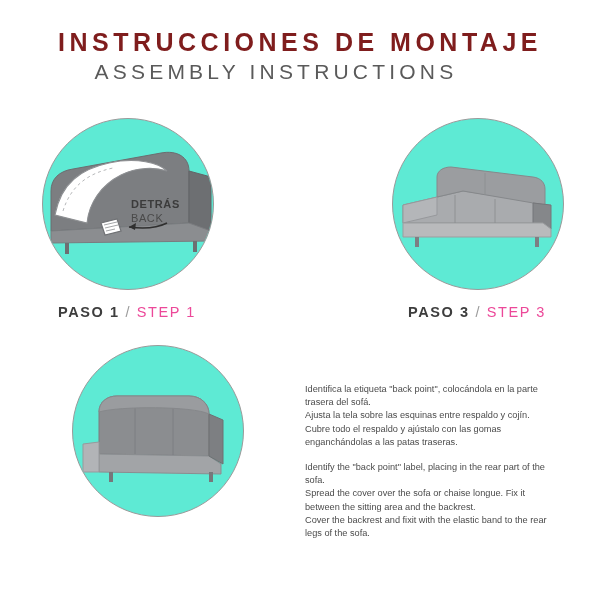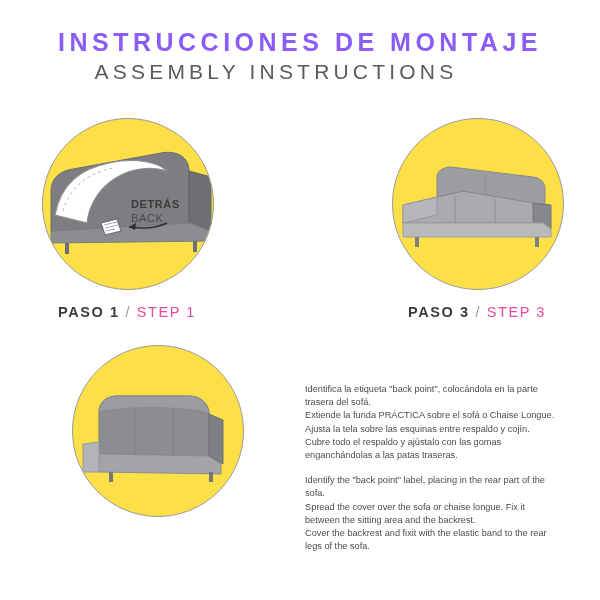--- a/index.html
+++ b/index.html
@@ -23,21 +23,21 @@
   
   .title-main {
     position: absolute;
     top: 28px;
     left: 0;
     width: 600px;
     text-align: center;
     font-size: 25px;
     letter-spacing: 4.5px;
     font-weight: 700;
-    color: #8b5cf6;
+    color: #7f1d1d;
     white-space: nowrap;
   }
   .title-sub {
     position: absolute;
     top: 60px;
     left: 0;
     width: 552px;
     text-align: center;
     font-size: 21px;
     letter-spacing: 4.2px;
@@ -50,21 +50,21 @@
   .step {
     position: absolute;
   }
   .circle {
     width: 170px;
     height: 170px;
     border-radius: 50%;
     border: 1px solid #9a9a9a;
     position: relative;
     overflow: hidden;
-    background: #fde047;
+    background: #5eead4;
   }
   .circle svg {
     position: absolute;
     top: 0;
     left: 0;
   }
   .step-caption {
     width: 170px;
     text-align: center;
     margin-top: 14px;
@@ -215,21 +215,20 @@
         <path d="M26 66 C26 56 34 50 44 50 L116 50 C128 50 136 58 136 68 C120 60 46 60 26 66 Z" fill="#9a9c9f" stroke="#86888b" stroke-width="1"></path>
 
         <rect x="36" y="126" width="4" height="10" fill="#76787b"></rect>
         <rect x="136" y="126" width="4" height="10" fill="#76787b"></rect>
       </svg>
     </div>
   </div>
 
   <div class="instructions">
     <p>Identifica la etiqueta "back point", colocándola en la parte trasera del sofá.</p>
-    <p>Extiende la funda PRÁCTICA sobre el sofá o Chaise Longue.</p>
     <p>Ajusta la tela sobre las esquinas entre respaldo y cojín.</p>
     <p>Cubre todo el respaldo y ajústalo con las gomas enganchándolas a las patas traseras.</p>
     <div class="block-gap"></div>
     <p>Identify the "back point" label, placing in the rear part of the sofa.</p>
     <p>Spread the cover over the sofa or chaise longue. Fix it between the sitting area and the backrest.</p>
     <p>Cover the backrest and fixit with the elastic band to the rear legs of the sofa.</p>
   </div>
 
 </div>
 

